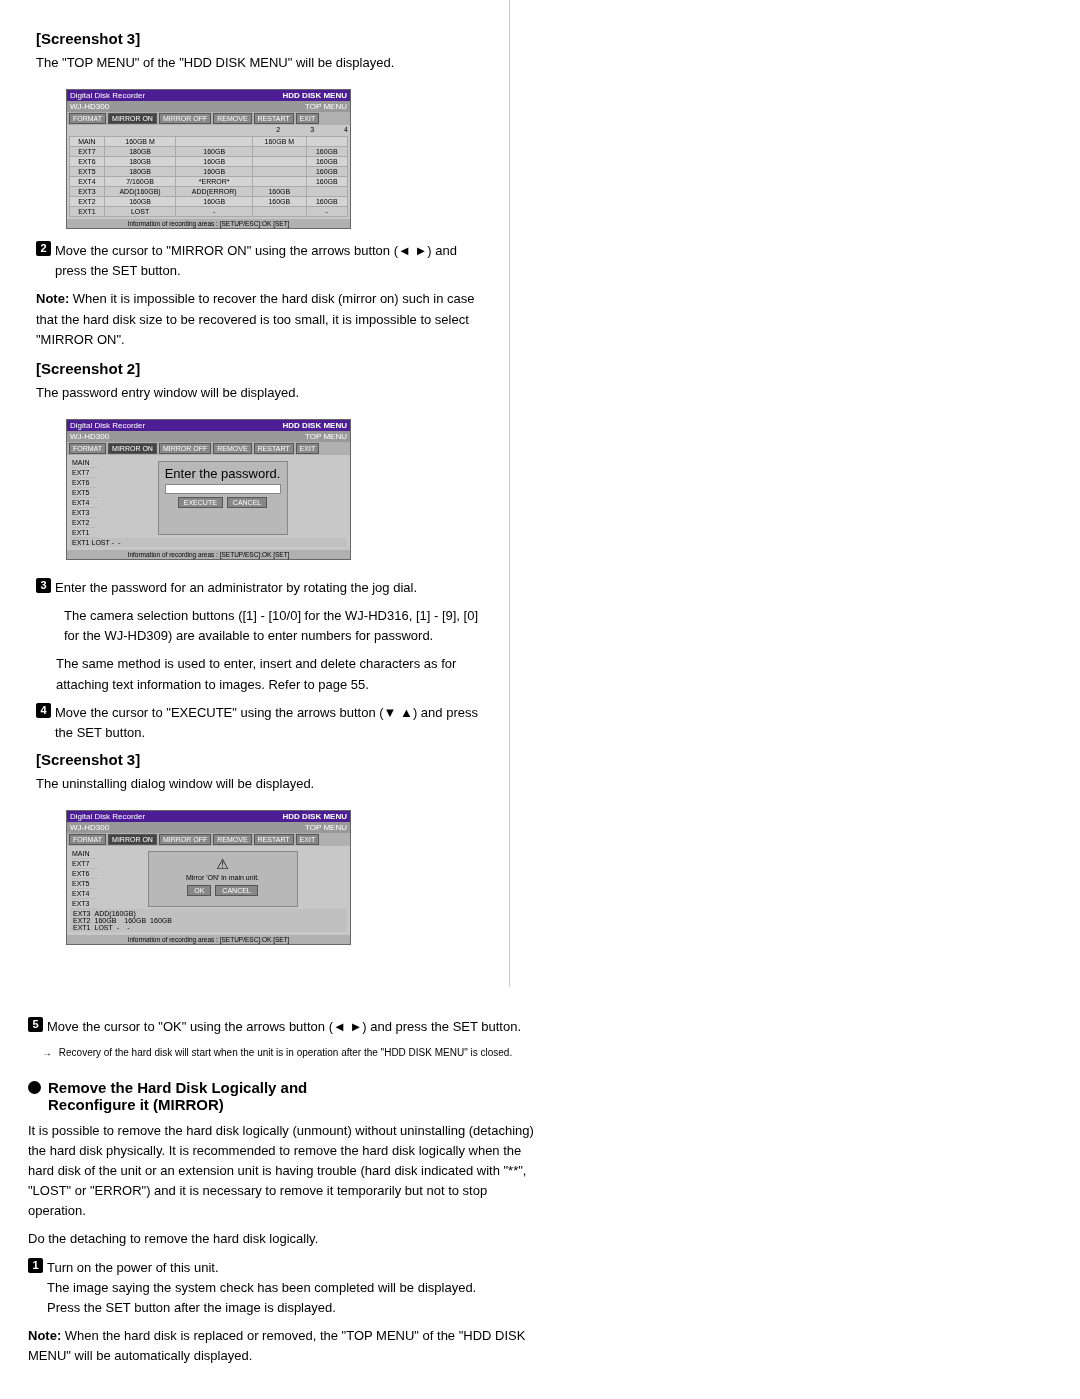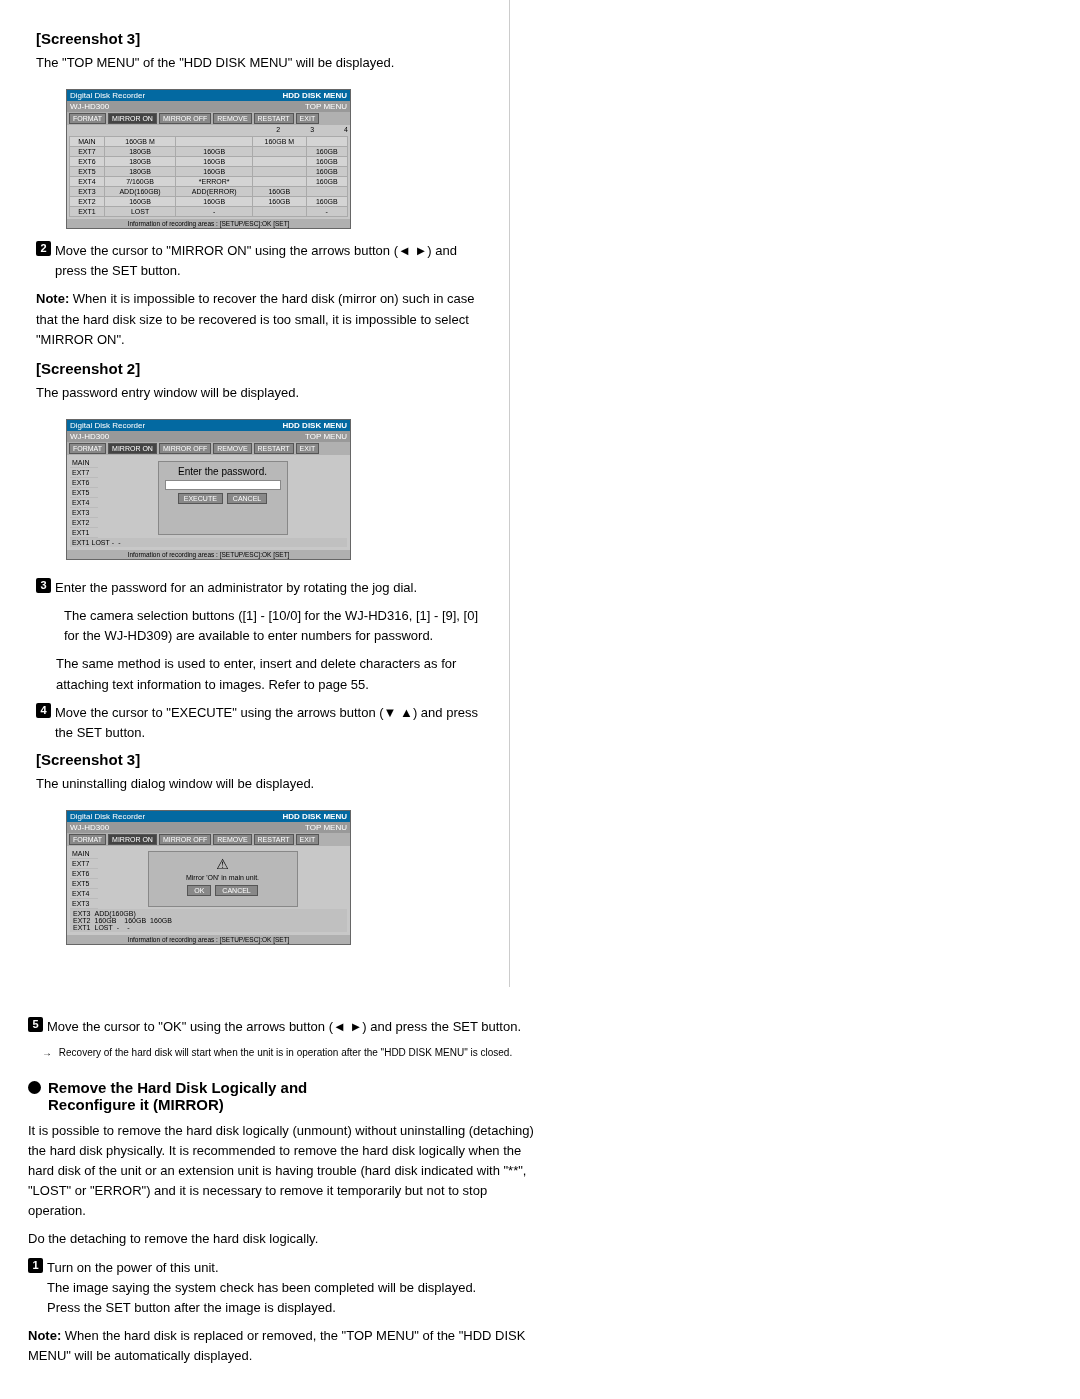--- a/index.html
+++ b/index.html
@@ -115,21 +115,21 @@
     }
 
     .hdd-ui {
       border: 1px solid #666;
       background: #d0d0d0;
       width: 285px;
       font-family: Arial, sans-serif;
     }
 
     .hdd-header {
-      background: #0369a1;
+      background: #4c1d95;
       color: #fff;
       display: flex;
       font-size: 8px;
       padding: 1px 3px;
       justify-content: space-between;
     }
 
     .hdd-menu-bar {
       background: #b0b0b0;
       display: flex;
@@ -200,21 +200,21 @@
       background: #b8b8b8;
       border: 1px solid #888;
       padding: 4px 6px;
       font-size: 7.5px;
       text-align: center;
       margin: 3px auto;
       width: 130px;
     }
 
     .pw-label {
-      font-size: 10px;
+      font-size: 13px;
       margin-bottom: 3px;
     }
 
     .pw-field {
       background: #fff;
       border: 1px solid #888;
       width: 100%;
       height: 10px;
       margin-bottom: 3px;
     }

